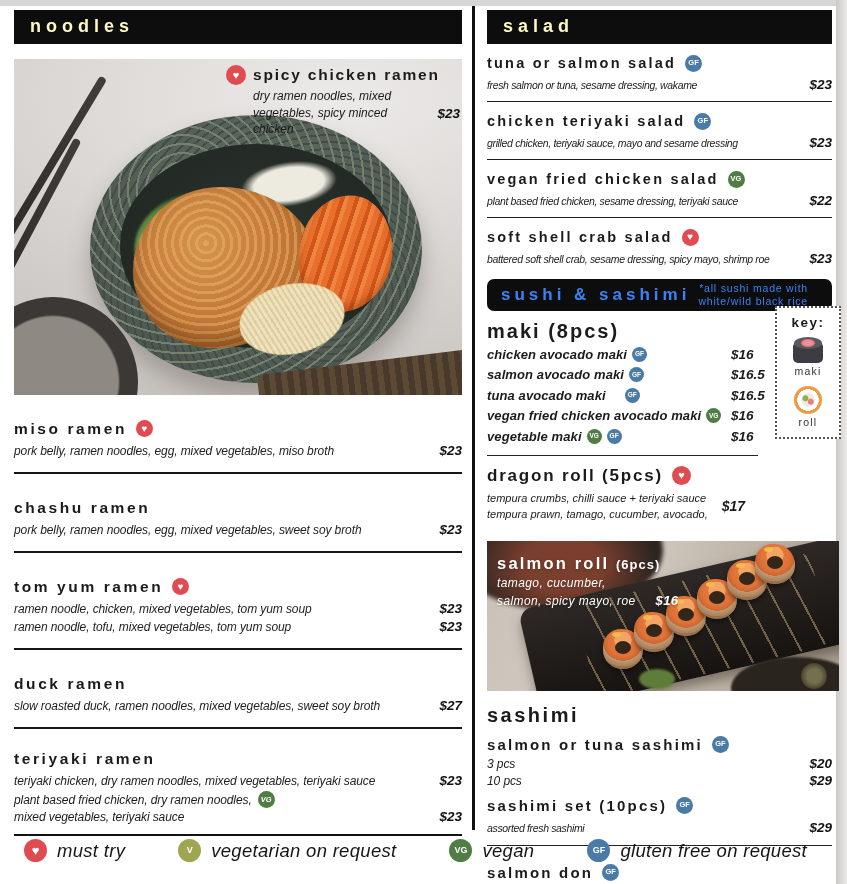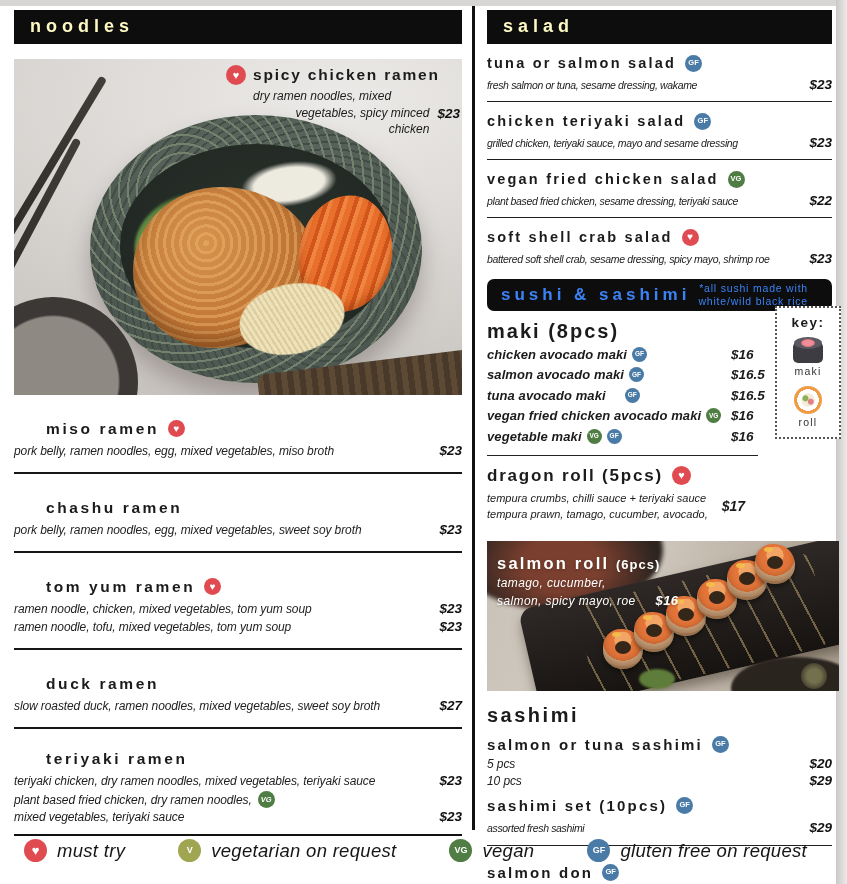--- a/index.html
+++ b/index.html
@@ -65,26 +65,26 @@
     background:repeating-linear-gradient(70deg, #efe3bd 0 3px, #dbca9a 3px 5px);filter:blur(.4px);}
   .plate-bl{position:absolute;left:-46px;bottom:-72px;width:170px;height:170px;border-radius:50%;
     background:radial-gradient(circle, #8e8983 0 54%, #3c3835 56% 100%);}
   .mat-br{position:absolute;right:-28px;bottom:-34px;width:230px;height:68px;transform:rotate(-7deg);border-radius:8px;
     background:repeating-linear-gradient(90deg, #5d4a35 0 6px, #49392a 6px 12px);}
 
   .feat{position:absolute;top:6px;left:212px;width:234px;}
   .feat-title{display:flex;align-items:center;gap:7px;margin-bottom:3px;}
   .fname{font-size:15.5px;font-weight:bold;letter-spacing:1.8px;}
   .fdesc{font-style:italic;font-size:12px;line-height:1.38;margin-left:27px;letter-spacing:0;}
-  .frow{display:flex;text-align:right;}
+  .frow{display:flex;}
   .frow .price{margin-left:auto;}
 
   .nitem{padding:24px 0 14px;border-bottom:2px solid #161616;}
   .nitem.last{padding:20px 0 10px;border-bottom:2.5px solid #111;}
-  .nname-row{display:flex;align-items:center;gap:9px;height:19px;margin-left:32px;}
+  .nname-row{display:flex;align-items:center;gap:9px;height:19px;}
   .nname{font-size:15.5px;font-weight:bold;letter-spacing:2.6px;}
   .drow{display:flex;align-items:baseline;margin-top:5px;}
   .drow.tight{margin-top:3px;}
   .desc{font-style:italic;font-size:12px;letter-spacing:-0.1px;color:#222;white-space:nowrap;}
   .price{font-style:italic;font-weight:bold;font-size:13.5px;margin-left:auto;padding-left:8px;color:#111;}
   .drow.teri{align-items:flex-end;}
   .dlines{display:flex;flex-direction:column;gap:2px;}
   .dline{display:flex;align-items:center;gap:6px;font-style:italic;font-size:12px;letter-spacing:-0.1px;white-space:nowrap;}
 
   
@@ -419,21 +419,21 @@
     </div>
 
     <div class="sash-h">sashimi</div>
 
     <div class="sashi">
       <div class="sname-row">
         <span class="sname">salmon or tuna sashimi</span>
         <span class="badge sm gf">GF</span>
       </div>
       <div class="drow opt">
-        <span class="desc">5 pcs</span>
+        <span class="desc">3 pcs</span>
         <span class="price">$20</span>
       </div>
       <div class="drow opt">
         <span class="desc">10 pcs</span>
         <span class="price">$29</span>
       </div>
     </div>
 
     <div class="sashi">
       <div class="sname-row">

